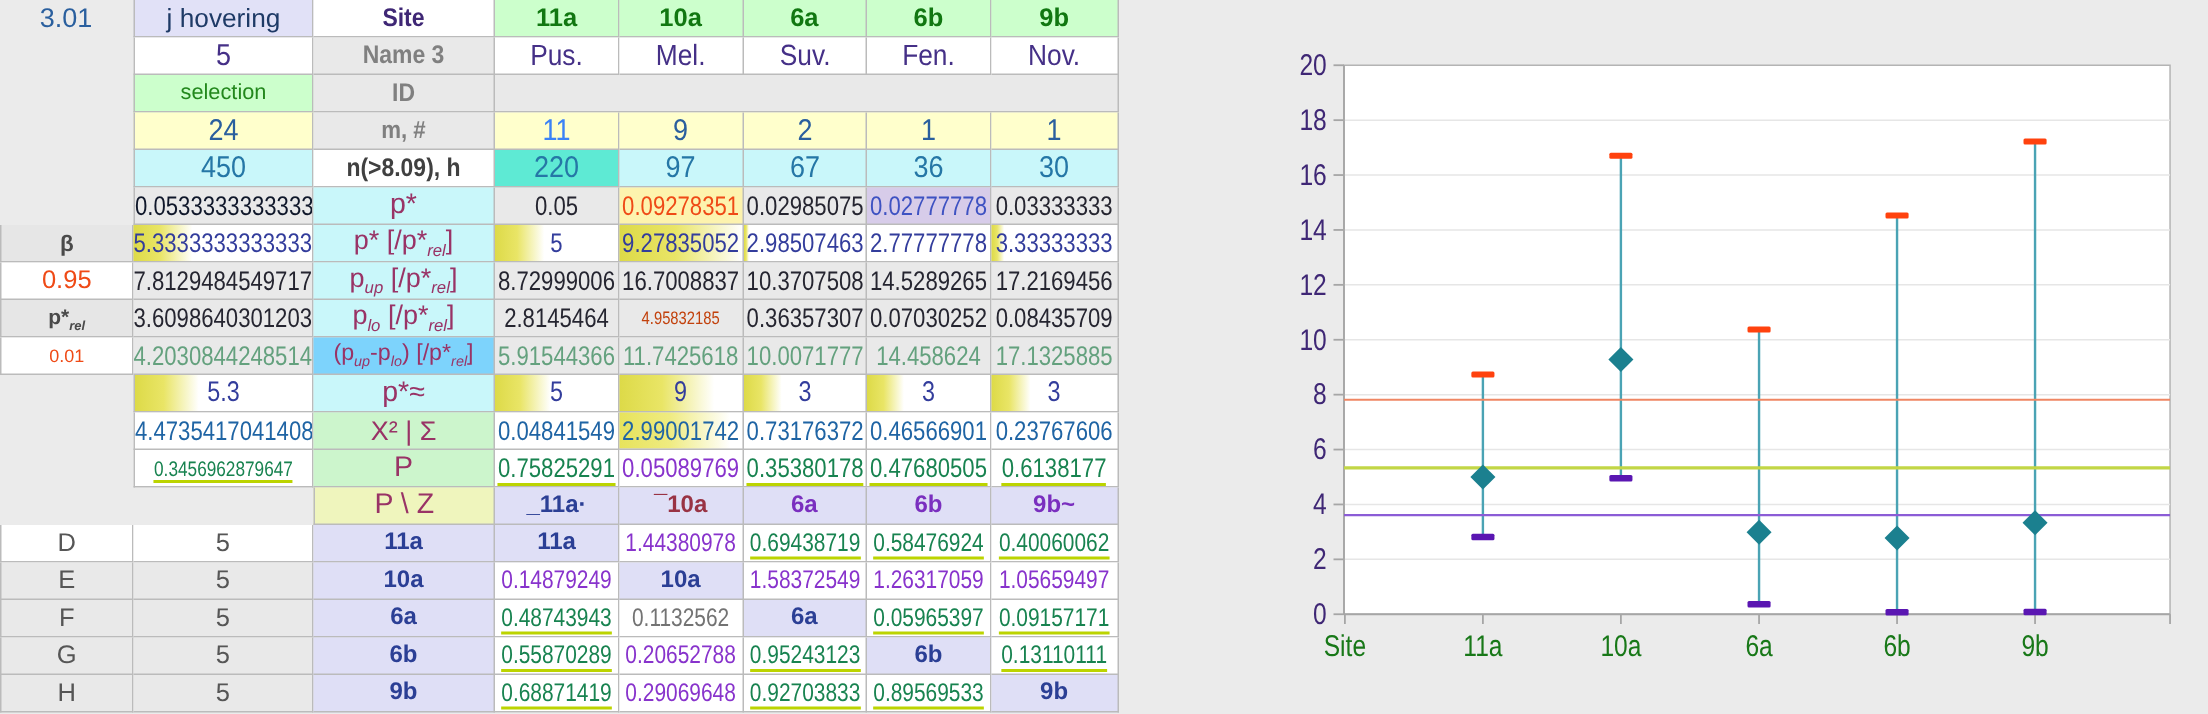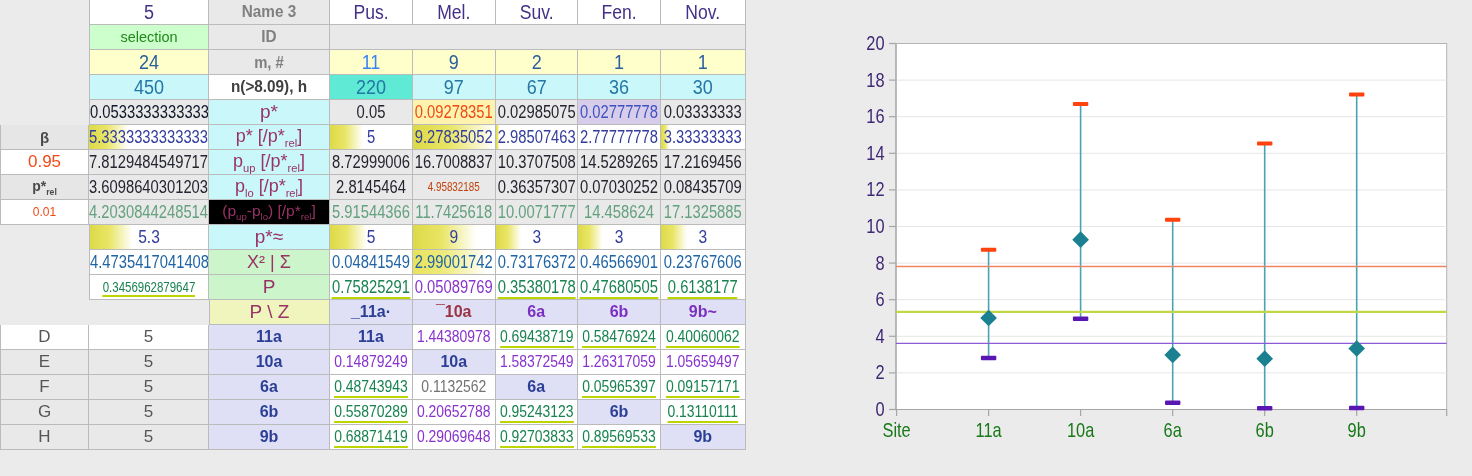--- a/index.html
+++ b/index.html
@@ -4,38 +4,50 @@
 html,body{width:1472px;height:476px;background:#ebebeb;font-family:"Liberation Sans",sans-serif;overflow:hidden}
 #wrap{position:relative;width:1472px;height:476px}
 #tb{position:absolute;left:0;top:0;border-collapse:separate;border-spacing:0;table-layout:fixed;width:744.5px}
 #tb td{height:25px;text-align:center;vertical-align:middle;border-right:1px solid transparent;border-bottom:1px solid transparent;overflow:hidden;white-space:nowrap;padding:0}
 #tb td.b{border-right-color:#bbbbbb;border-bottom-color:#bbbbbb}
 #tb tr td.b:first-child{border-left:1px solid #bbbbbb}
 .bl{border-left:1px solid #bbbbbb !important}
 .f700{font-weight:700}
 .sx{display:block;width:121.951%;transform:scaleX(0.82);transform-origin:0 50%}
 .sx2{display:block;width:111.111%;transform:scaleX(0.9);transform-origin:0 50%}
-sub{font-size:62%;}
+sub{font-size:62%;font-style:italic;}
 u{text-decoration:none;border-bottom:2.2px solid #bcd400;padding-bottom:0px}
 #ch{position:absolute;left:0;top:0}
 </style></head><body>
 <div id="wrap">
 <table id="tb">
       <colgroup>
         <col style="width:89px">
         <col style="width:120px">
         <col style="width:121px">
         <col style="width:83px">
         <col style="width:82.5px">
         <col style="width:82.5px">
         <col style="width:83px">
         <col style="width:84.5px">
       </colgroup>
       <tbody>
         <tr>
+          <td class="rg" style="color:#2a5f9e;font-size:18px">3.01</td>
+          <td class="b rg bl" style="background:#e1e1f7;color:#1e3a66;font-size:17.5px">j hovering</td>
+          <td class="b m bd f700" style="background:#fff;color:#3f2775;font-size:17px">
+            <span class="sx2">Site</span>
+          </td>
+          <td class="b rg bd f700" style="background:#ccffcc;color:#117711;font-size:17px">11a</td>
+          <td class="b rg bd f700" style="background:#ccffcc;color:#117711;font-size:17px">10a</td>
+          <td class="b rg bd f700" style="background:#ccffcc;color:#117711;font-size:17px">6a</td>
+          <td class="b rg bd f700" style="background:#ccffcc;color:#117711;font-size:17px">6b</td>
+          <td class="b rg bd f700" style="background:#ccffcc;color:#117711;font-size:17px">9b</td>
+        </tr>
+        <tr>
           <td class="" style=""></td>
           <td class="b m bl" style="background:#fff;color:#453087;font-size:20px">
             <span class="sx2">5</span>
           </td>
           <td class="b m bd f700" style="background:#e9e9e9;color:#808080;font-size:17px">
             <span class="sx2">Name 3</span>
           </td>
           <td class="b m" style="background:#fff;color:#453087;font-size:19.5px">
             <span class="sx2">Pus.</span>
           </td>
@@ -194,21 +206,21 @@
           </td>
           <td class="b n" style="background:#e9e9e9;color:#252530;font-size:18px">
             <span class="sx">0.08435709</span>
           </td>
         </tr>
         <tr>
           <td class="b rg" style="background:#fff;color:#ef4a16;font-size:12px">0.01</td>
           <td class="b n" style="background:#e9e9e9;color:#64a17e;font-size:18px">
             <span class="sx">4.2030844248514</span>
           </td>
-          <td class="b rg" style="background:#000000;color:#993366;font-size:15.5px">(p<sub>up</sub>-p<sub>lo</sub>) [/p*<sub>rel</sub>]</td>
+          <td class="b rg" style="background:#7dd3fc;color:#993366;font-size:15.5px">(p<sub>up</sub>-p<sub>lo</sub>) [/p*<sub>rel</sub>]</td>
           <td class="b n" style="background:#e9e9e9;color:#64a17e;font-size:18px">
             <span class="sx">5.91544366</span>
           </td>
           <td class="b n" style="background:#e9e9e9;color:#64a17e;font-size:18px">
             <span class="sx">11.7425618</span>
           </td>
           <td class="b n" style="background:#e9e9e9;color:#64a17e;font-size:18px">
             <span class="sx">10.0071777</span>
           </td>
           <td class="b n" style="background:#e9e9e9;color:#64a17e;font-size:18px">

